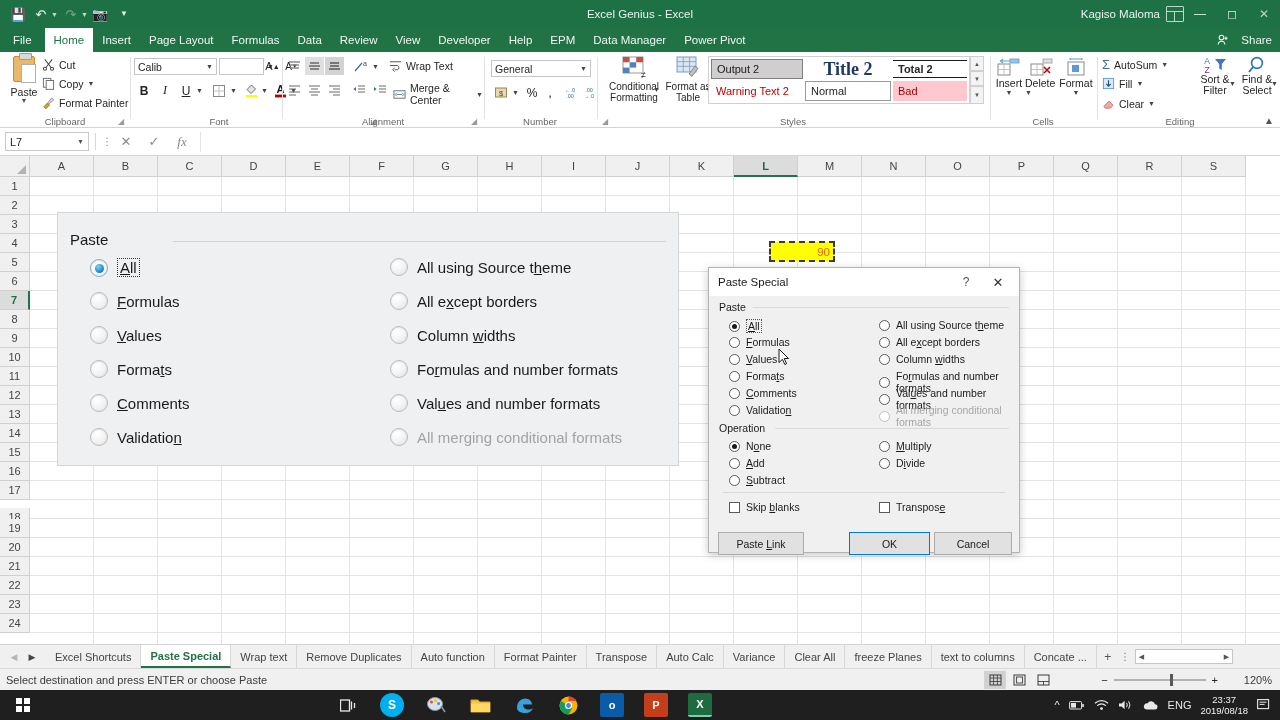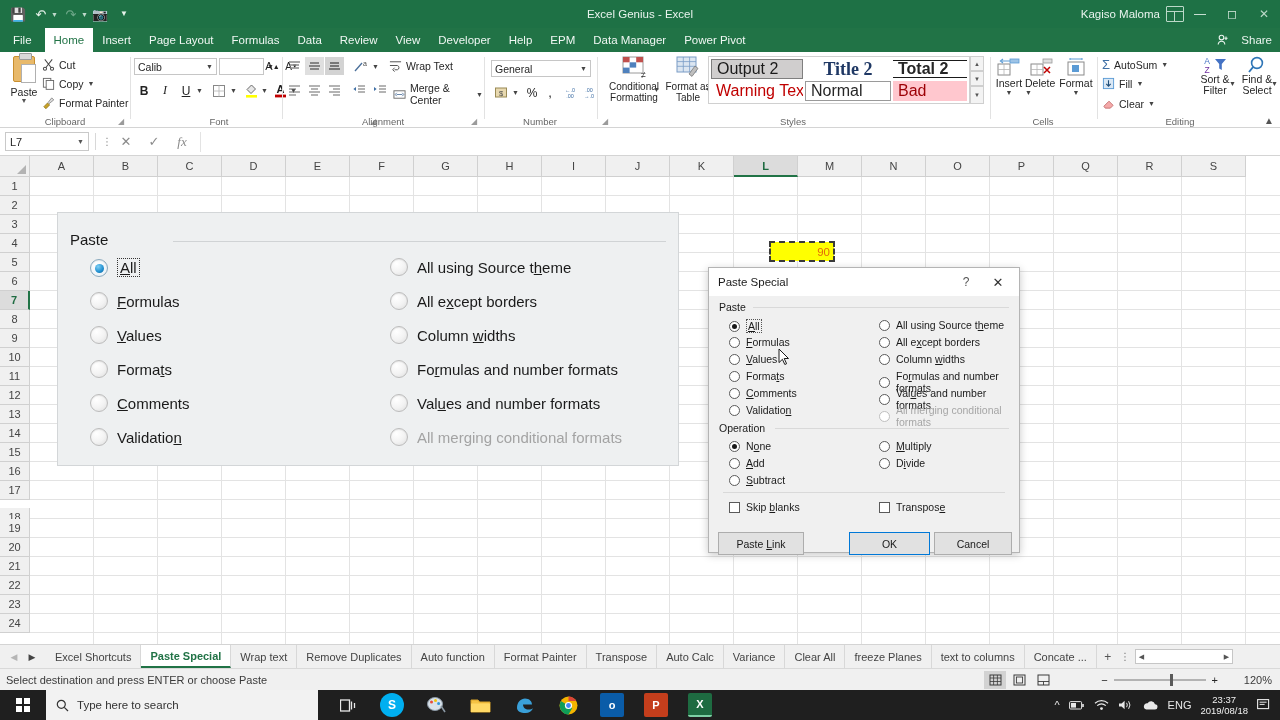--- a/index.html
+++ b/index.html
@@ -92,21 +92,21 @@
   .combo .cc { font-size:7px; color:#444; }
   .fbtn {
     position:absolute; display:flex; align-items:center; justify-content:center;
     font-size:12px; color:#222;
   }
   .tiny-caret { font-size:7px; color:#444; }
 
   
   .style-cell {
     position:absolute; height:20px; display:flex; align-items:center; padding:0 5px;
-    font-size:16px; white-space:nowrap; overflow:hidden;
+    font-size:11px; white-space:nowrap; overflow:hidden;
   }
   .gal-scroll { position:absolute; width:14px; border:1px solid #cfcfcf; background:#f3f3f3;
     display:flex; align-items:center; justify-content:center; font-size:6px; color:#555;}
 
   
   .fbar { position:absolute; left:0; top:128px; width:1280px; height:28px; background:#fff;
     border-bottom:1px solid #d4d4d4; display:flex; align-items:center; }
   .namebox { margin-left:5px; width:84px; height:19px; border:1px solid #c9c9c9; background:#fff;
     display:flex; align-items:center; padding:0 4px; font-size:11px;}
   .namebox .nv { flex:1; }
@@ -914,27 +914,20 @@
 
   <div class="taskbar">
     <div class="startbtn">
       <div class="winlogo">
         <i style="left:0;top:0;"></i>
           <i style="left:8px;top:0;"></i>
           <i style="left:0;top:8px;"></i>
           <i style="left:8px;top:8px;"></i>
       </div>
     </div>
-    <div class="searchbox">
-      <svg width="13" height="13" viewBox="0 0 13 13">
-          <circle cx="5.3" cy="5.3" r="4" fill="none" stroke="#333" stroke-width="1.2"></circle>
-          <path d="M8.3 8.3L12 12" stroke="#333" stroke-width="1.2"></path>
-        </svg>
-      <span>Type here to search</span>
-    </div>
     <div class="taskico" style="left:336px;">
       <svg width="17" height="15" viewBox="0 0 17 15">
           <rect x="0.5" y="2" width="9" height="11" fill="none" stroke="#e8e8e8" stroke-width="1.3"></rect>
           <path d="M11.5 3.5v8M14.5 5v5" stroke="#e8e8e8" stroke-width="1.3"></path>
         </svg>
     </div>
     <div class="taskico" style="left:380px; background:#00aff0; border-radius:50%;">
         <span style="color:#fff; font-weight:bold; font-size:12px;">S</span>
       </div>
     <div class="taskico" style="left:424px;">

